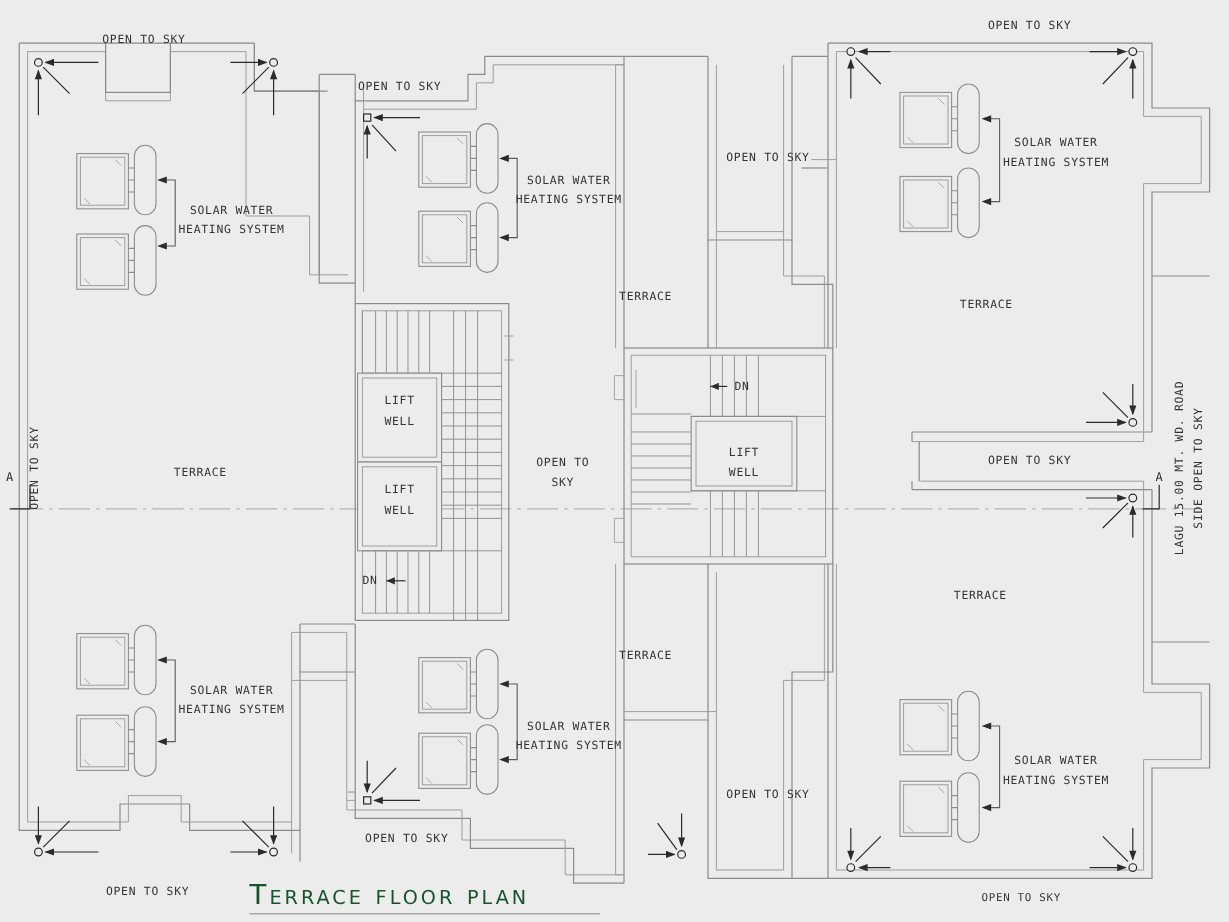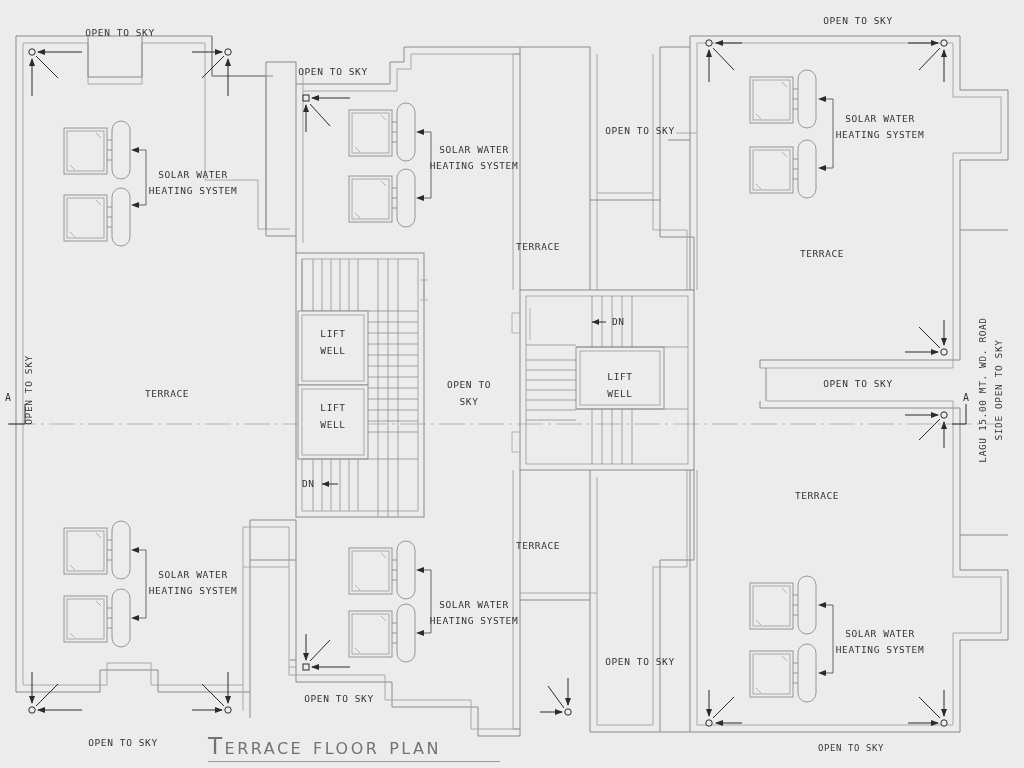--- a/index.html
+++ b/index.html
@@ -109,21 +109,21 @@
     left: 208px;
     top: 735px;
     width: 310px;
     text-align: left;
   }
   #title-block .title-text {
     font-family: "DejaVu Sans", sans-serif;
     font-size: 23px;
     font-variant: small-caps;
     letter-spacing: 2.5px;
-    color: #737373;
+    color: #14532d;
     line-height: 1;
     white-space: nowrap;
   }
   #title-block .title-rule {
     margin-top: 3px;
     border-top: 1px solid #999;
     width: 292px;
   }
 </style>
 </head>

